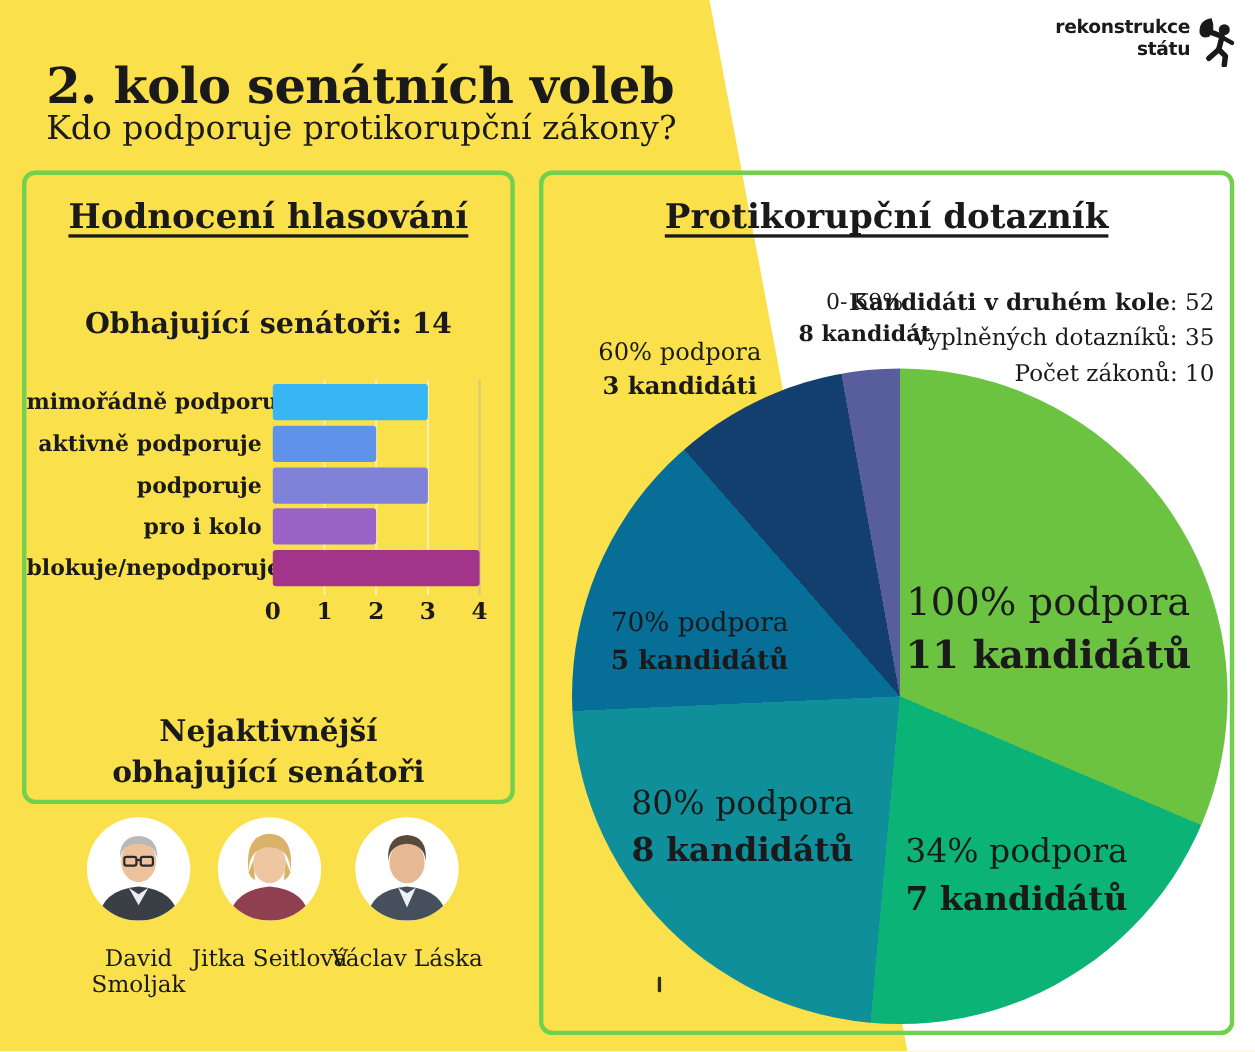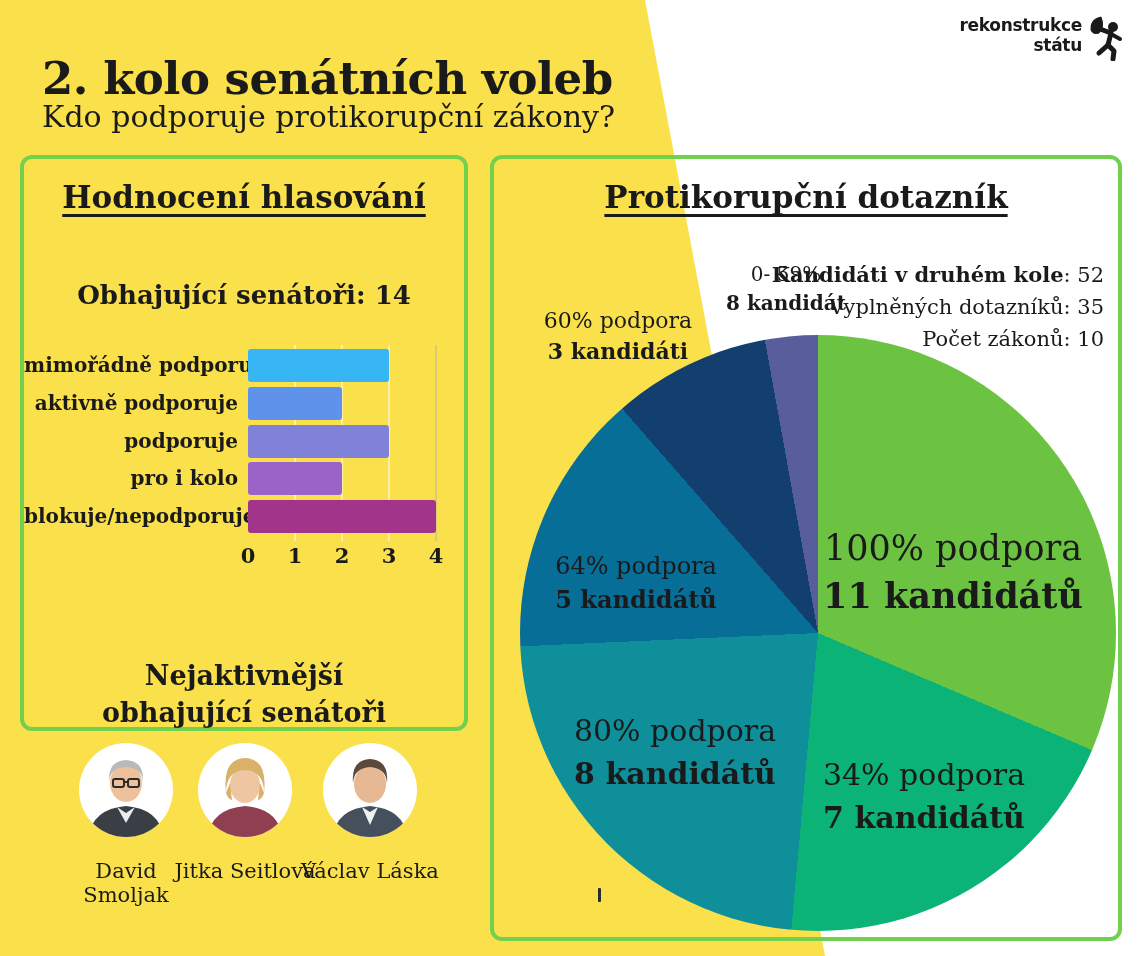--- a/index.html
+++ b/index.html
@@ -32,21 +32,21 @@
   .gl-1{left:270px}.gl-2{left:317px}.gl-3{left:364px}.gl-4{left:411px; background:rgba(190,185,160,0.55);}
   .bar-row{position:absolute; left:0; width:100%; height:33px;}
   .row-0{top:4px}.row-1{top:42px}.row-2{top:80px}.row-3{top:117px}.row-4{top:155px}
   .bar-label{position:absolute; left:0; width:214px; text-align:right; font-weight:bold;
              font-size:20px; line-height:33px; white-space:nowrap;}
   .bar{position:absolute; left:224px; top:0; height:33px; border-radius:3px;}
   .tick{position:absolute; top:198px; width:40px; margin-left:-20px; text-align:center;
         font-weight:bold; font-size:21px;}
   .tk-0{left:224px}.tk-1{left:271px}.tk-2{left:318px}.tk-3{left:365px}.tk-4{left:412px}
   
-  .senators-title{position:absolute; top:498px; left:50px; width:340px; text-align:center;
+  .senators-title{position:absolute; top:488px; left:50px; width:340px; text-align:center;
                   font-size:27px; font-weight:bold; line-height:37px;}
   .avatar{position:absolute; top:584px; width:94px; height:94px; border-radius:50%;
           background:#fff; overflow:hidden;}
   .av-0{left:55px}.av-1{left:174px}.av-2{left:299px}
   .senator-name{position:absolute; top:700px; width:150px; text-align:center; font-size:21px;}
   .nm-0{left:27px}.nm-1{left:146px}.nm-2{left:271px}
   
   .stats{position:absolute; top:100px; right:14px; text-align:right; font-size:21px; line-height:31px;}
   .b{font-weight:bold;}
   .pie{position:absolute; left:26px; top:176px; width:596px; height:596px; border-radius:50%;}
@@ -195,19 +195,19 @@
     </div>
     <div class="plabel lbl-90">
       <div>34% podpora</div>
       <div class="sub">7 kandidátů</div>
     </div>
     <div class="plabel lbl-80">
       <div>80% podpora</div>
       <div class="sub">8 kandidátů</div>
     </div>
     <div class="plabel lbl-70">
-      <div>64% podpora</div>
+      <div>70% podpora</div>
       <div class="sub">5 kandidátů</div>
     </div>
 
     <div class="stray"></div>
   </section>
 </div>
 
 </body></html>

